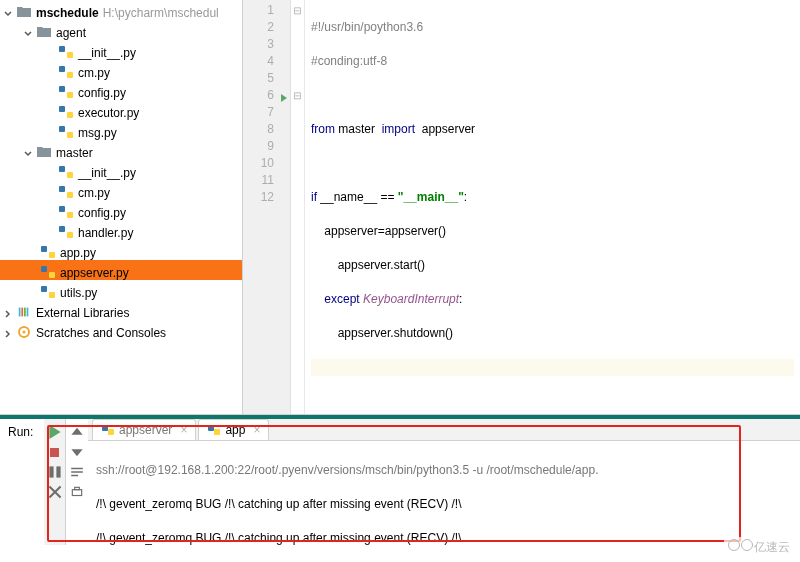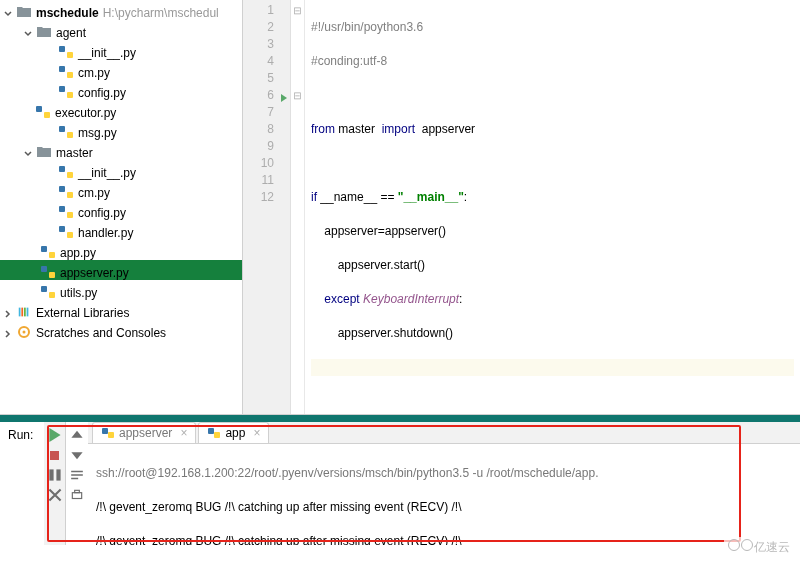--- a/index.html
+++ b/index.html
@@ -1,20 +1,20 @@
 <!DOCTYPE html>
 <html><head>
 <meta charset="utf-8">
 <style>
 *{margin:0;padding:0;box-sizing:border-box;font-family:"Segoe UI",Tahoma,sans-serif;font-size:12px}
 body{background:#fff;width:800px;height:562px;overflow:hidden;position:relative}
 .top-area{display:flex;height:415px;border-bottom:1px solid #d0d0d0}
 .tree-panel{width:243px;border-right:1px solid #d0d0d0;overflow:hidden;background:#fff}
 .tree-row{display:flex;align-items:flex-end;height:20px;padding:0 4px;white-space:nowrap;color:#000;cursor:default}
-.tree-row.selected{background:#15803d}
+.tree-row.selected{background:#f97316}
 .tree-row .arrow{width:12px;height:12px;display:inline-flex;align-items:center;justify-content:center;color:#595959;margin-right:2px}
 .tree-row .arrow svg{width:8px;height:8px}
 .tree-row .icon{width:16px;height:16px;display:inline-flex;align-items:center;justify-content:center;margin-right:4px}
 .tree-row .label{color:#000}
 .tree-row .hint{color:#999;margin-left:4px}
 .folder-svg{fill:#87939a}
 .py-icon{position:relative}
 .py-icon::before{content:"";position:absolute;left:1px;top:2px;width:6px;height:6px;background:#3776ab;border-radius:1px}
 .py-icon::after{content:"";position:absolute;right:1px;bottom:2px;width:6px;height:6px;background:#ffd43b;border-radius:1px}
 .editor-panel{flex:1;display:flex;background:#fff;overflow:hidden}
@@ -25,21 +25,21 @@
 .fold-col{width:14px;background:#fff;border-right:1px solid #e8e8e8;padding-top:2px;font-family:Consolas,monospace;line-height:17px}
 .fold-col div{height:17px;display:flex;align-items:center;justify-content:center;color:#adadad;font-size:10px}
 .code-area{flex:1;padding:2px 6px;font-family:Consolas,monospace;font-size:13px;line-height:17px;white-space:pre}
 .code-line{height:17px}
 .code-line.hl{background:#fcfaed}
 .c-gr{color:#808080;}
 .c-kw{color:#000080;font-weight:normal}
 .c-st{color:#008000;font-weight:bold}
 .c-ty{color:#94558d;font-style:italic}
 .c-nm{color:#000}
-.run-panel{height:130px;display:flex;border-top:7px solid #0f766e}
+.run-panel{height:130px;display:flex;border-top:4px solid #0f766e}
 .run-label-h{padding:6px 8px 0 8px;color:#000;width:44px}
 .run-side{width:22px;background:#f2f2f2;border-right:1px solid #d0d0d0;display:flex;flex-direction:column;align-items:center;padding-top:6px;gap:6px}
 .run-side2{width:22px;background:#fff;display:flex;flex-direction:column;align-items:center;padding-top:6px;gap:6px}
 .run-main{flex:1;display:flex;flex-direction:column}
 .run-tabs{display:flex;background:#f2f2f2;height:22px;align-items:flex-end;padding-left:4px;border-bottom:1px solid #d0d0d0}
 .run-tab{display:flex;align-items:center;gap:4px;padding:3px 8px;border:1px solid #d0d0d0;border-bottom:none;background:#fff;margin-right:2px;border-radius:3px 3px 0 0;color:#787878}
 .run-tab.active{background:#fff;color:#000}
 .run-tab .x{color:#b0b0b0;margin-left:4px}
 .console{flex:1;padding:4px 8px;font-family:Consolas,monospace;font-size:12px;line-height:17px;white-space:pre;color:#000;overflow:hidden;position:relative}
 .console .ssh{color:#787878}
@@ -88,21 +88,21 @@
         <span class="label">__init__.py</span>
       </div>
     <div class="tree-row" style="padding-left:58px">
         <span class="icon py-icon"></span>
         <span class="label">cm.py</span>
       </div>
     <div class="tree-row" style="padding-left:58px">
         <span class="icon py-icon"></span>
         <span class="label">config.py</span>
       </div>
-    <div class="tree-row" style="padding-left:35px">
+    <div class="tree-row" style="padding-left:58px">
         <span class="icon py-icon"></span>
         <span class="label">executor.py</span>
       </div>
     <div class="tree-row" style="padding-left:58px">
         <span class="icon py-icon"></span>
         <span class="label">msg.py</span>
       </div>
     <div class="tree-row" style="padding-left:22px">
       <span class="arrow">
           <svg viewBox="0 0 8 8">

